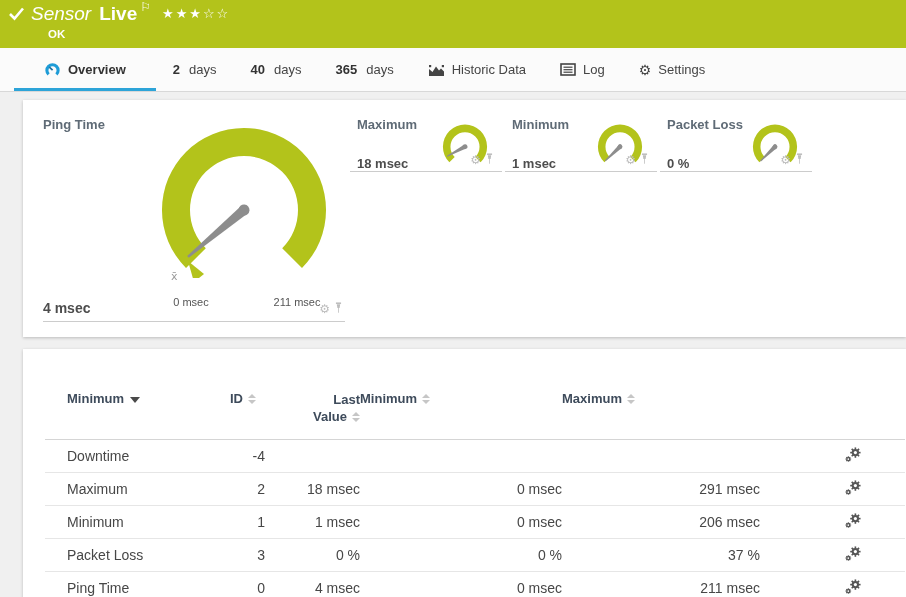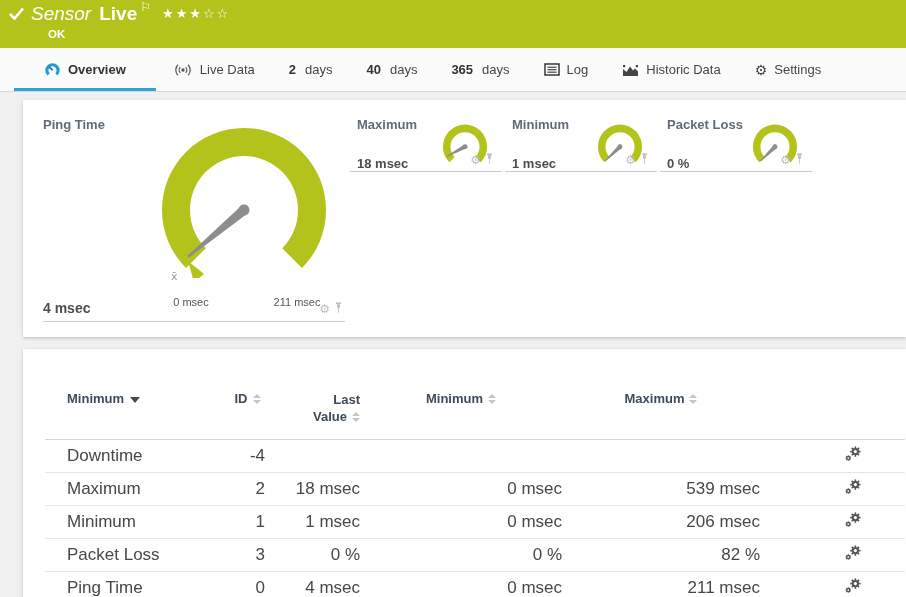--- a/index.html
+++ b/index.html
@@ -50,23 +50,23 @@
   .tile .gauge-sm { position:absolute; left:91px; top:11px; }
   .tile .tile-value { position:absolute; left:7px; top:44px; font-size:13px; font-weight:bold; color:#4d4d4d; }
   .tile .tileicons { right:8px; bottom:2px; }
 
   
   table.chan { border-collapse:collapse; margin:36px 0 0 22px; width:860px; table-layout:fixed; }
   table.chan col.c1{width:185px} table.chan col.c2{width:35px} table.chan col.c3{width:95px}
   table.chan col.c4{width:202px} table.chan col.c5{width:198px} table.chan col.c6{width:145px}
   th { font-size:13px; color:#3e4b5b; font-weight:bold; text-align:left; vertical-align:top;
        padding:6px 0 14px 0; border-bottom:1px solid #d5d5d5; }
-  th.r { text-align:center; }
+  th.r { text-align:left; }
   th .lv { width:56px; margin-left:auto; margin-right:0; text-align:right; line-height:17px; }
-  td { font-size:17px; color:#474747; height:33px; border-bottom:1px solid #e6e6e6; padding:0; }
+  td { font-size:14px; color:#474747; height:33px; border-bottom:1px solid #e6e6e6; padding:0; }
   td.c1 { padding-left:22px; }
   td.r { text-align:right; }
   td.act { text-align:right; padding-right:42px; }
   .sort { display:inline-block; vertical-align:middle; margin-left:5px; position:relative; top:-1px; }
   .sort i { display:block; width:0; height:0; border-left:4px solid transparent; border-right:4px solid transparent; }
   .sort .up { border-bottom:4px solid #c6c6c6; margin-bottom:2px; }
   .sort .dn { border-top:4px solid #c6c6c6; }
   .sorted-arrow { display:inline-block; width:0; height:0; border-left:5px solid transparent;
        border-right:5px solid transparent; border-top:6px solid #4a4a4a; margin-left:6px; vertical-align:middle; }
   .rowgear { cursor:pointer; }
@@ -95,63 +95,51 @@
     <div class="tab active">
       <span class="tab-icon">
         <svg width="17" height="17" viewBox="0 0 17 17">
             <path d="M4.6 13.4 A5.6 5.6 0 1 1 12.4 13.4" fill="none" stroke="#1e9cd7" stroke-width="3.1"></path>
             <line x1="8.6" y1="9.2" x2="5.3" y2="6.2" stroke="#1d6f9e" stroke-width="1.7"></line>
           </svg>
       </span>
       <span>Overview</span>
     </div>
     <div class="tab">
+      <span class="num">2</span>
+      <span>days</span>
+    </div>
+    <div class="tab">
+      <span class="num">40</span>
+      <span>days</span>
+    </div>
+    <div class="tab">
+      <span class="num">365</span>
+      <span>days</span>
+    </div>
+    <div class="tab">
       <span class="tab-icon">
-        <svg width="20" height="14" viewBox="0 0 20 14">
-            <circle cx="10" cy="7" r="1.7" fill="#555"></circle>
-            <path d="M7.3 4.2 A4 4 0 0 0 7.3 9.8" fill="none" stroke="#555" stroke-width="1.2"></path>
-            <path d="M12.7 4.2 A4 4 0 0 1 12.7 9.8" fill="none" stroke="#555" stroke-width="1.2"></path>
-            <path d="M5 1.8 A7.2 7.2 0 0 0 5 12.2" fill="none" stroke="#555" stroke-width="1.2"></path>
-            <path d="M15 1.8 A7.2 7.2 0 0 1 15 12.2" fill="none" stroke="#555" stroke-width="1.2"></path>
+        <svg width="17" height="14" viewBox="0 0 17 14">
+            <polygon points="1,13 1,6 4.5,9 8,3.5 11,7.5 13,5.5 16,8.5 16,13" fill="#444"></polygon>
+            <rect x="1" y="2" width="2.2" height="2.2" fill="#444"></rect>
+            <rect x="13.8" y="2" width="2.2" height="2.2" fill="#444"></rect>
           </svg>
       </span>
-      <span>Live Data</span>
-    </div>
-    <div class="tab">
-      <span class="num">2</span>
-      <span>days</span>
-    </div>
-    <div class="tab">
-      <span class="num">40</span>
-      <span>days</span>
-    </div>
-    <div class="tab">
-      <span class="num">365</span>
-      <span>days</span>
+      <span>Historic Data</span>
     </div>
     <div class="tab">
       <span class="tab-icon">
         <svg width="16" height="13" viewBox="0 0 16 13">
             <rect x="1" y="1" width="14" height="11" fill="none" stroke="#444" stroke-width="1.6"></rect>
             <line x1="3.5" y1="4.2" x2="12.5" y2="4.2" stroke="#444" stroke-width="1.2"></line>
             <line x1="3.5" y1="6.7" x2="12.5" y2="6.7" stroke="#444" stroke-width="1.2"></line>
             <line x1="3.5" y1="9.2" x2="12.5" y2="9.2" stroke="#444" stroke-width="1.2"></line>
           </svg>
       </span>
       <span>Log</span>
-    </div>
-    <div class="tab">
-      <span class="tab-icon">
-        <svg width="17" height="14" viewBox="0 0 17 14">
-            <polygon points="1,13 1,6 4.5,9 8,3.5 11,7.5 13,5.5 16,8.5 16,13" fill="#444"></polygon>
-            <rect x="1" y="2" width="2.2" height="2.2" fill="#444"></rect>
-            <rect x="13.8" y="2" width="2.2" height="2.2" fill="#444"></rect>
-          </svg>
-      </span>
-      <span>Historic Data</span>
     </div>
     <div class="tab">
       <span class="tab-icon gearchar">⚙</span>
       <span>Settings</span>
     </div>
   </div>
 
   <div class="panel" id="panel-gauges">
 
     <div class="main-tile">
@@ -303,21 +291,21 @@
                   <circle cx="4.5" cy="13.8" r="2.1" fill="#565656"></circle>
                   <circle cx="4.5" cy="13.8" r="0.9" fill="#fff"></circle>
                 </svg>
           </span></td>
         </tr>
         <tr>
           <td class="c1">Maximum</td>
           <td class="r">2</td>
           <td class="r">18 msec</td>
           <td class="r">0 msec</td>
-          <td class="r">539 msec</td>
+          <td class="r">291 msec</td>
           <td class="act"><span class="rowgear">
             <svg width="19" height="17" viewBox="0 0 20 18">
                   <g stroke="#565656" stroke-width="1.7">
                     <line x1="12" y1="1.5" x2="12" y2="12.5"></line>
                     <line x1="6.5" y1="7" x2="17.5" y2="7"></line>
                     <line x1="8.1" y1="3.1" x2="15.9" y2="10.9"></line>
                     <line x1="15.9" y1="3.1" x2="8.1" y2="10.9"></line>
                   </g>
                   <circle cx="12" cy="7" r="3.9" fill="#565656"></circle>
                   <circle cx="12" cy="7" r="1.7" fill="#fff"></circle>
@@ -357,21 +345,21 @@
                   <circle cx="4.5" cy="13.8" r="2.1" fill="#565656"></circle>
                   <circle cx="4.5" cy="13.8" r="0.9" fill="#fff"></circle>
                 </svg>
           </span></td>
         </tr>
         <tr>
           <td class="c1">Packet Loss</td>
           <td class="r">3</td>
           <td class="r">0 %</td>
           <td class="r">0 %</td>
-          <td class="r">82 %</td>
+          <td class="r">37 %</td>
           <td class="act"><span class="rowgear">
             <svg width="19" height="17" viewBox="0 0 20 18">
                   <g stroke="#565656" stroke-width="1.7">
                     <line x1="12" y1="1.5" x2="12" y2="12.5"></line>
                     <line x1="6.5" y1="7" x2="17.5" y2="7"></line>
                     <line x1="8.1" y1="3.1" x2="15.9" y2="10.9"></line>
                     <line x1="15.9" y1="3.1" x2="8.1" y2="10.9"></line>
                   </g>
                   <circle cx="12" cy="7" r="3.9" fill="#565656"></circle>
                   <circle cx="12" cy="7" r="1.7" fill="#fff"></circle>

